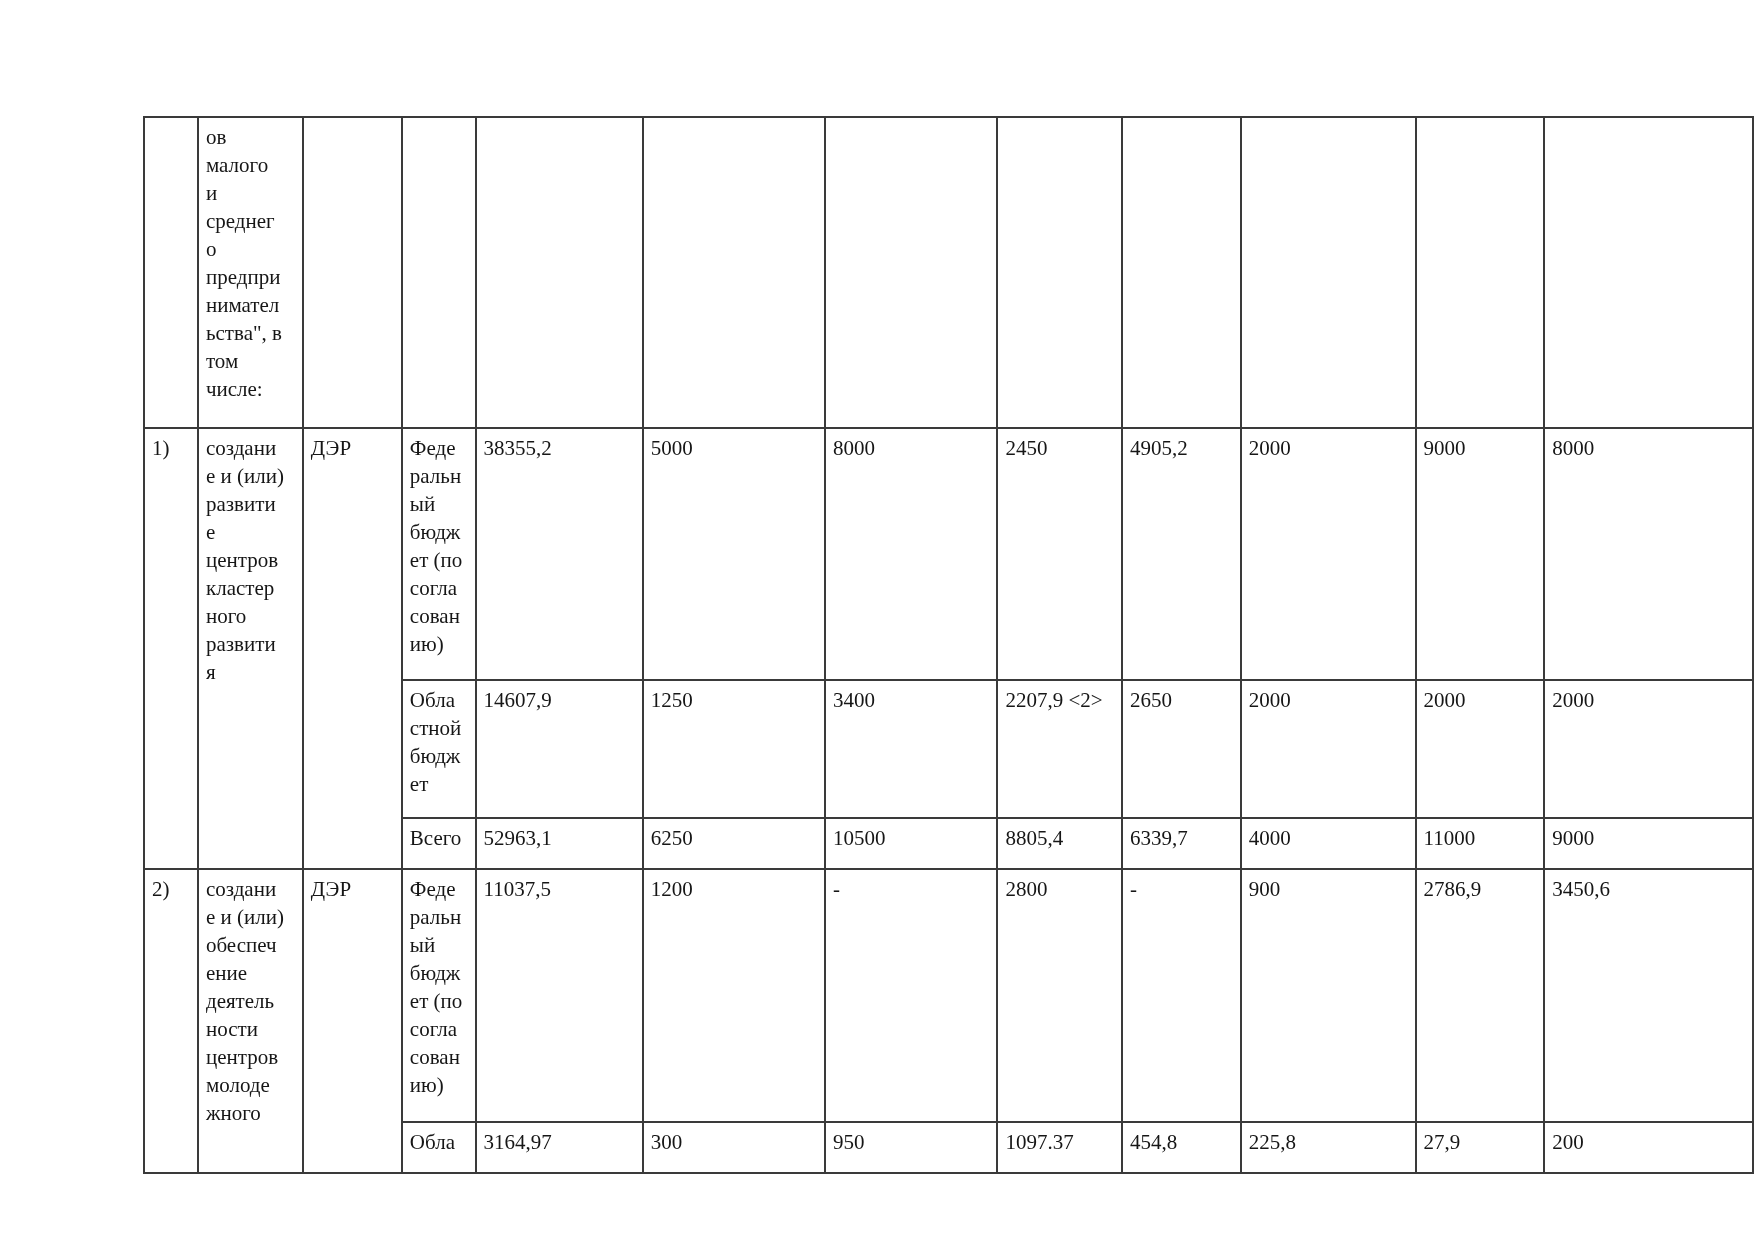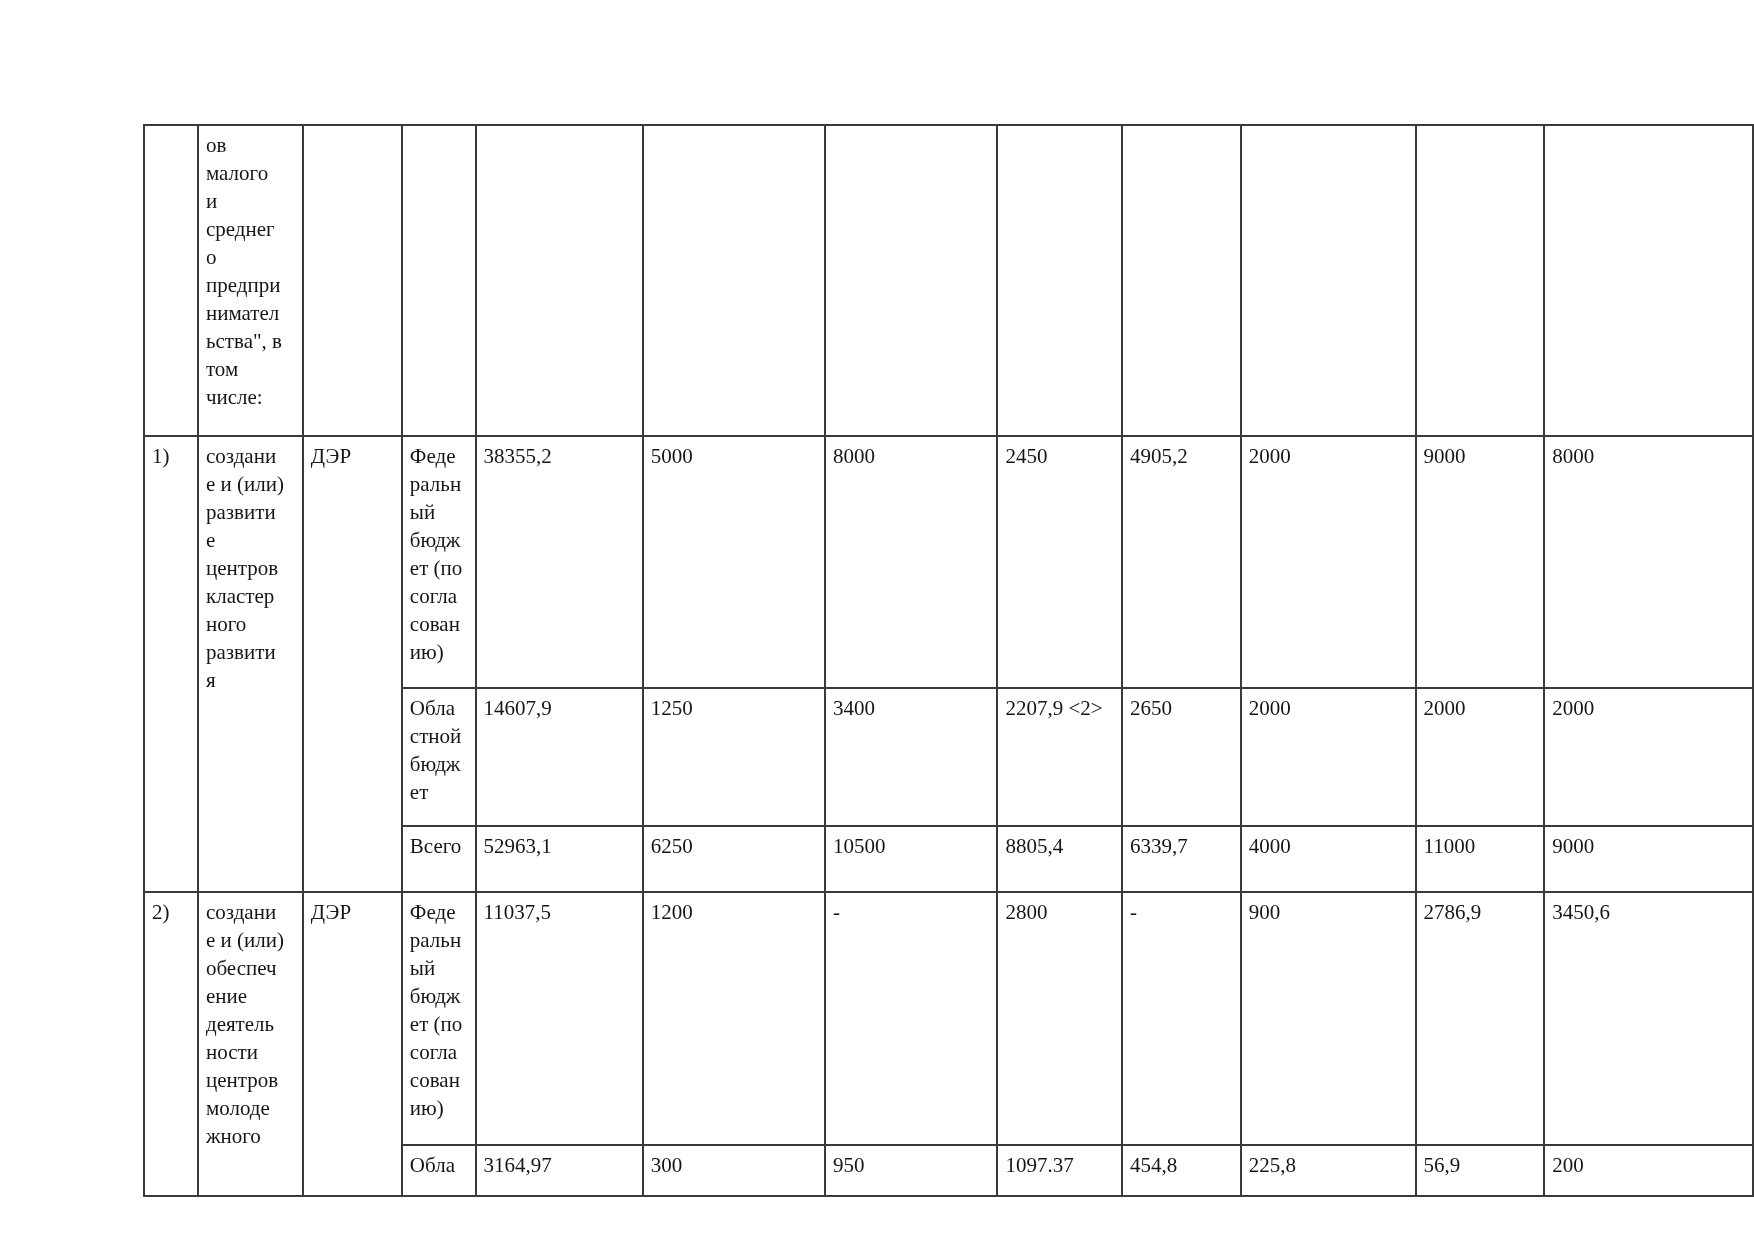--- a/index.html
+++ b/index.html
@@ -18,21 +18,21 @@
   .viewport {
     position: absolute;
     left: 0; top: 0;
     width: 1754px;
     height: 1240px;
     overflow: hidden;
   }
   table.doc-table {
     position: absolute;
     left: 143px;
-    top: 124px;
+    top: 116px;
     border-collapse: collapse;
     table-layout: fixed;
   }
   table.doc-table td {
     border: 2px solid #3a3a3a;
     vertical-align: top;
     text-align: left;
     padding: 5px 3px 2px 7px;
     font-size: 21px;
     line-height: 28px;
@@ -131,21 +131,21 @@
       <td class="num-cell">14607,9</td>
       <td class="num-cell">1250</td>
       <td class="num-cell">3400</td>
       <td class="num-cell">2207,9 &lt;2&gt;</td>
       <td class="num-cell">2650</td>
       <td class="num-cell">2000</td>
       <td class="num-cell">2000</td>
       <td class="num-cell">2000</td>
     </tr>
 
-    <tr style="height:66px">
+    <tr style="height:51px">
       <td class="label-cell">Всего</td>
       <td class="num-cell">52963,1</td>
       <td class="num-cell">6250</td>
       <td class="num-cell">10500</td>
       <td class="num-cell">8805,4</td>
       <td class="num-cell">6339,7</td>
       <td class="num-cell">4000</td>
       <td class="num-cell">11000</td>
       <td class="num-cell">9000</td>
     </tr>
@@ -181,18 +181,18 @@
     </tr>
 
     <tr style="height:51px">
       <td class="label-cell">Обла</td>
       <td class="num-cell">3164,97</td>
       <td class="num-cell">300</td>
       <td class="num-cell">950</td>
       <td class="num-cell">1097.37</td>
       <td class="num-cell">454,8</td>
       <td class="num-cell">225,8</td>
-      <td class="num-cell">56,9</td>
+      <td class="num-cell">27,9</td>
       <td class="num-cell">200</td>
     </tr>
   </tbody>
     </table>
 </div>
 
 </body></html>

